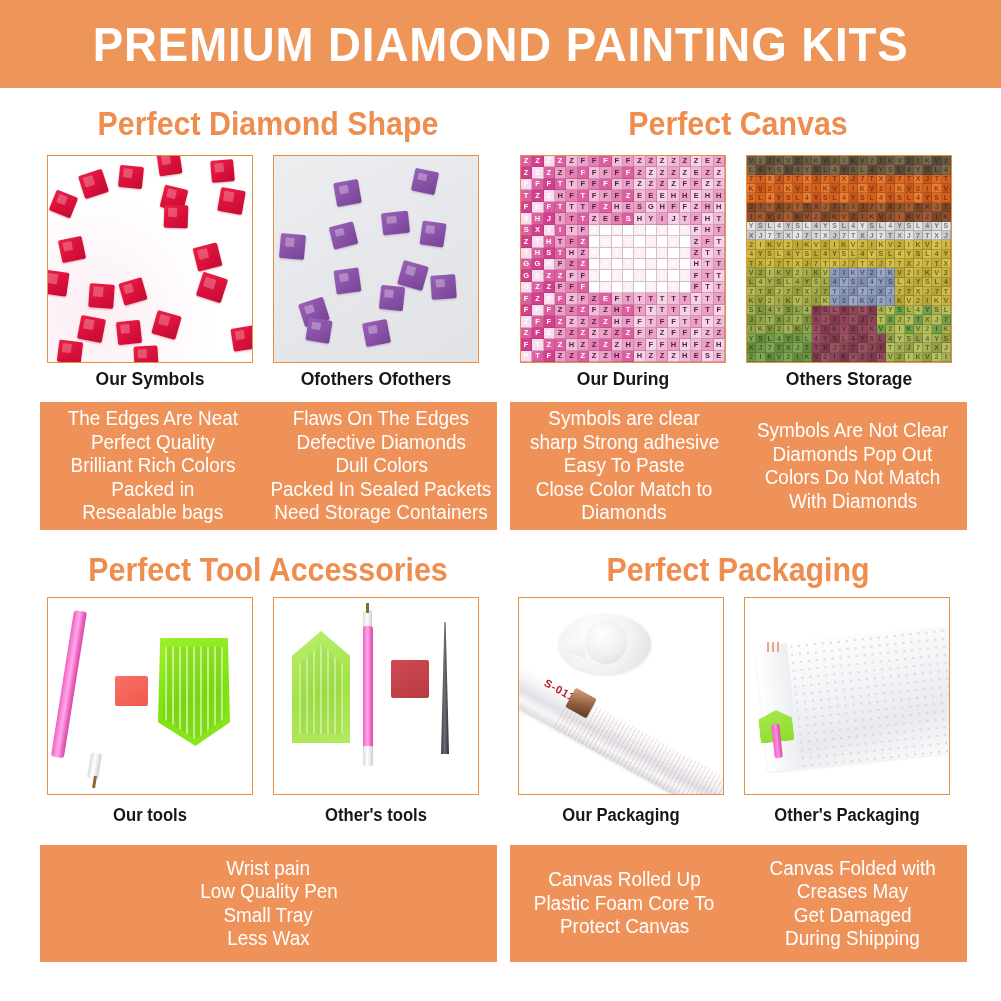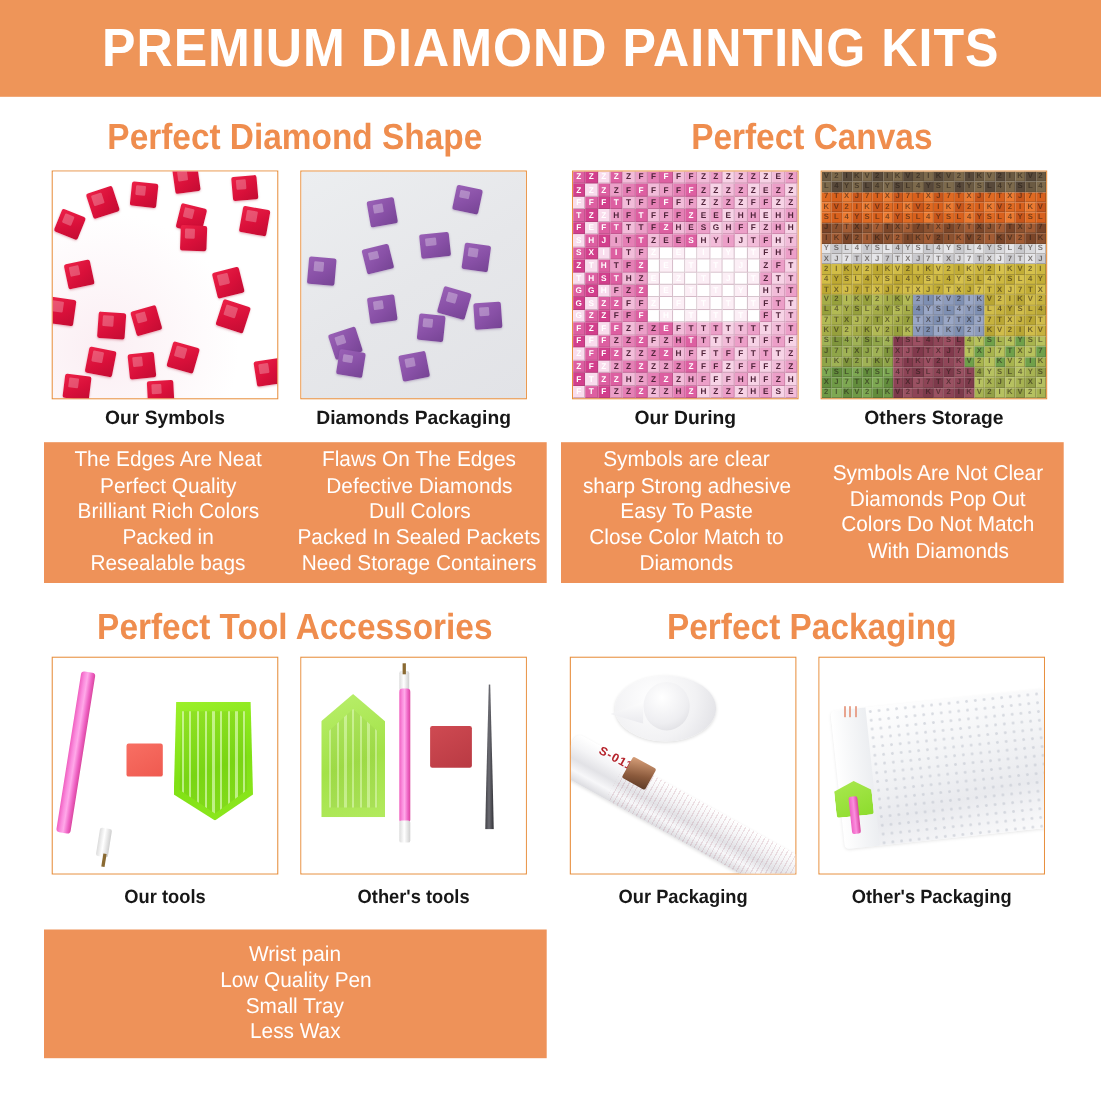--- a/index.html
+++ b/index.html
@@ -1111,21 +1111,21 @@
             <div class="cell" style="background: rgb(167, 179, 82);">K</div>
             <div class="cell" style="background: rgb(147, 160, 70);">V</div>
             <div class="cell" style="background: rgb(182, 193, 96);">2</div>
             <div class="cell" style="background: rgb(167, 179, 82);">I</div>
           </div>
         </div>
     </div>
   </div>
 
   <div class="cap" style="left:47px;top:369px;width:206px;">Our Symbols</div>
-  <div class="cap" style="left:273px;top:369px;width:206px;">Diamonds Packaging</div>
+  <div class="cap" style="left:273px;top:369px;width:206px;">Ofothers Ofothers</div>
   <div class="cap" style="left:520px;top:369px;width:206px;">Our During</div>
   <div class="cap" style="left:746px;top:369px;width:206px;">Others Storage</div>
 
   <div class="panel" style="left:40px;top:402px;width:457px;height:128px;">
     <div class="col" id="p0a">
         <div class="ln">The Edges Are Neat</div>
         <div class="ln">Perfect Quality</div>
         <div class="ln">Brilliant Rich Colors</div>
         <div class="ln">Packed in</div>
         <div class="ln">Resealable bags</div>
@@ -1238,14 +1238,27 @@
   <div class="cap narrow" style="left:744px;top:805px;width:206px;">Other's Packaging</div>
 
   <div class="panel" style="left:40px;top:845px;width:457px;height:117px;">
     <div class="col" id="p2b">
         <div class="ln">Wrist pain</div>
         <div class="ln">Low Quality Pen</div>
         <div class="ln">Small Tray</div>
         <div class="ln">Less Wax</div>
       </div>
   </div>
+  <div class="panel" style="left:510px;top:845px;width:457px;height:117px;">
+    <div class="col" id="p3a">
+        <div class="ln">Canvas Rolled Up</div>
+        <div class="ln">Plastic Foam Core To</div>
+        <div class="ln">Protect Canvas</div>
+      </div>
+    <div class="col" id="p3b">
+        <div class="ln">Canvas Folded with</div>
+        <div class="ln">Creases May</div>
+        <div class="ln">Get Damaged</div>
+        <div class="ln">During Shipping</div>
+      </div>
+  </div>
 
 </div>
 
 </body></html>

